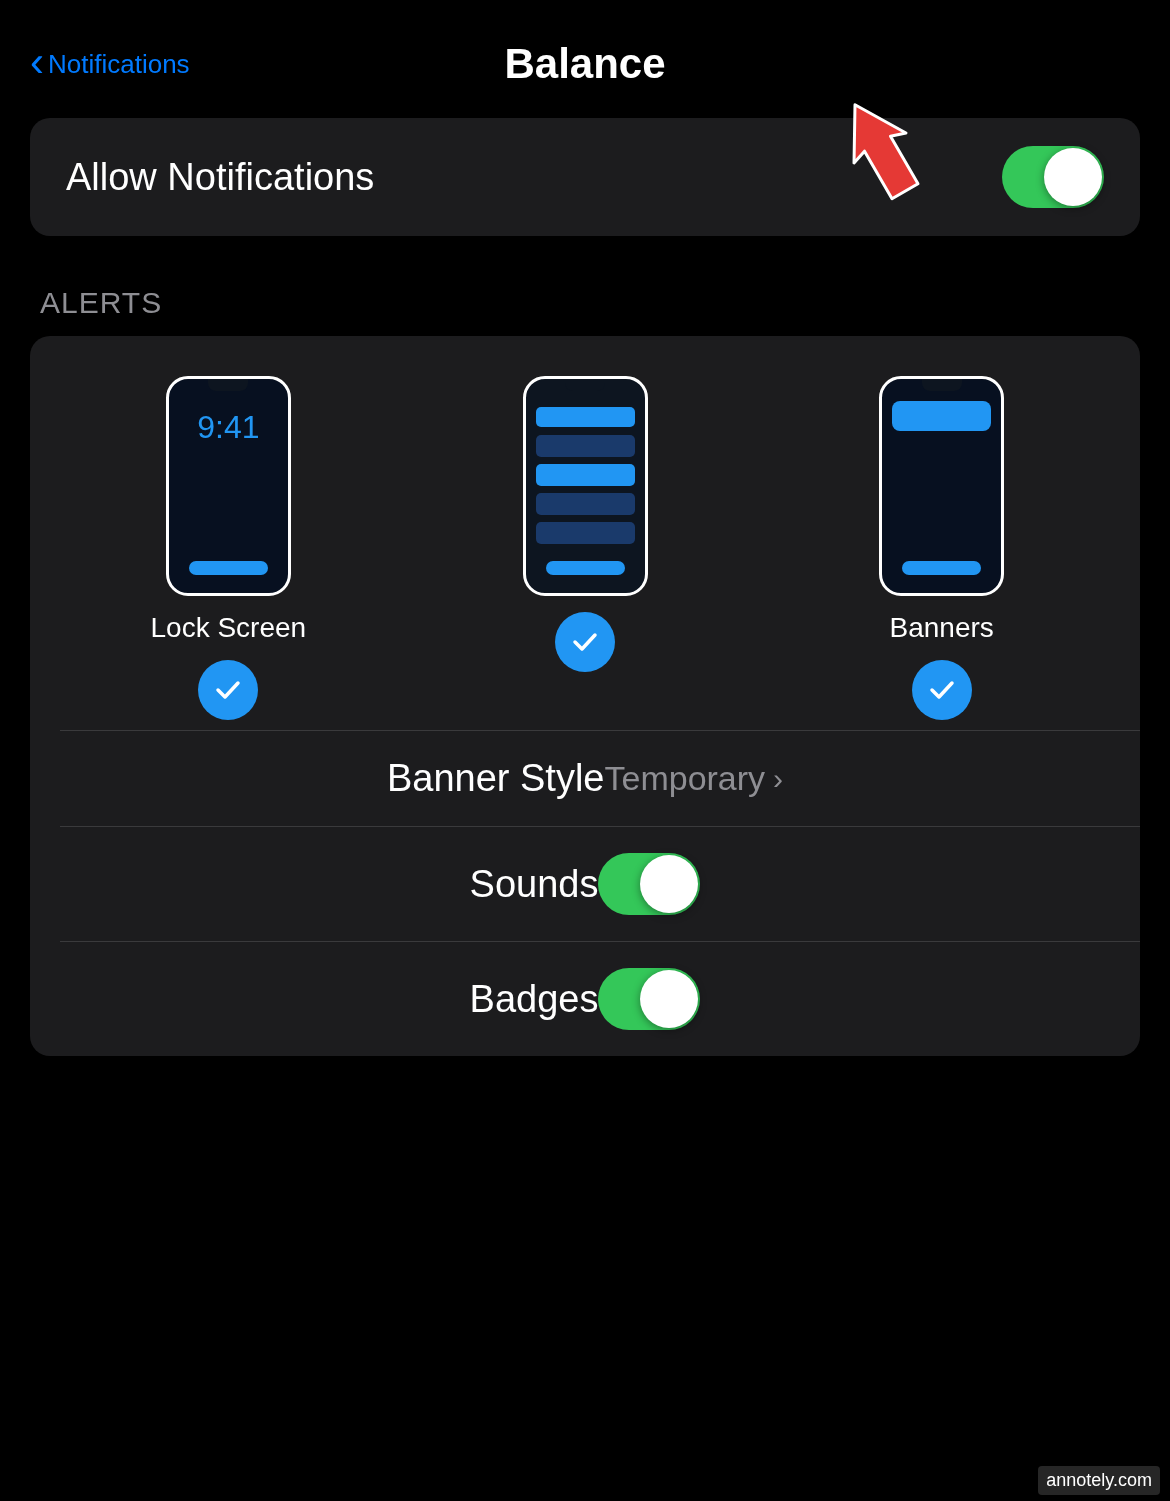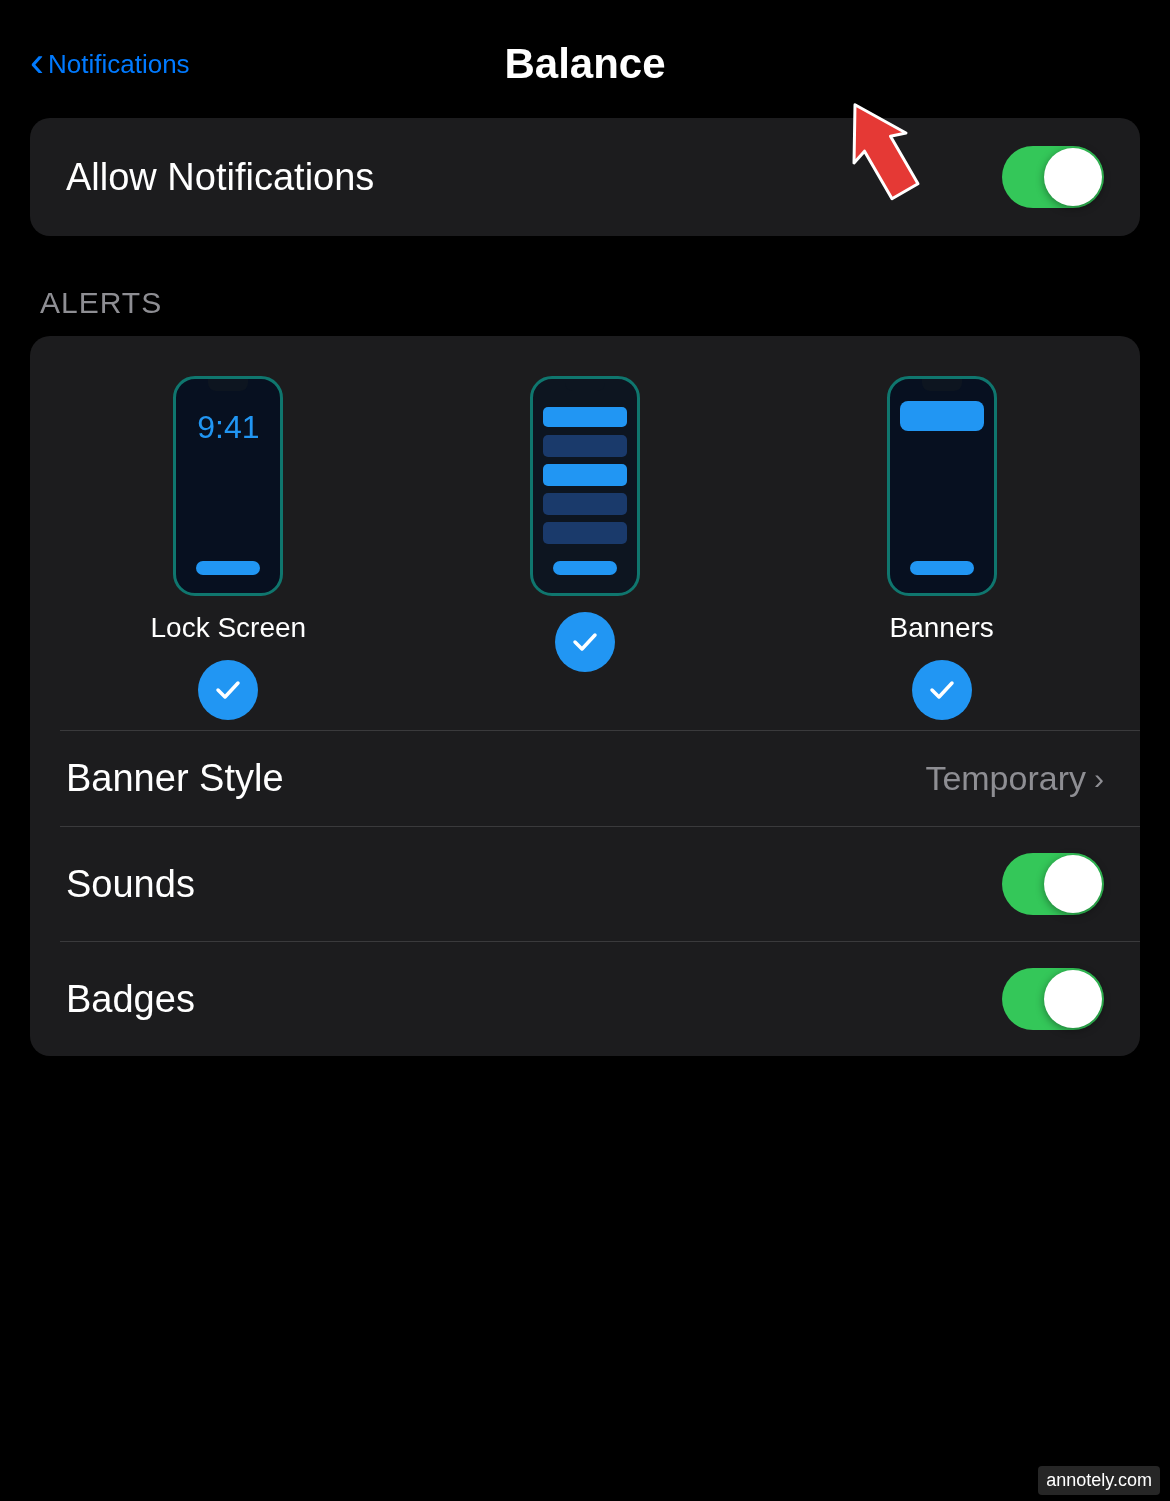--- a/index.html
+++ b/index.html
@@ -145,23 +145,23 @@
       gap: 16px;
       flex: 1;
     }
 
     
     .phone-illustration {
       position: relative;
     }
 
     .phone-frame {
-      width: 110px;
+      width: 125px;
       height: 220px;
-      border: 3px solid #0f766e;
+      border: 3px solid #ffffff;
       border-radius: 22px;
       background: #0d1520;
       position: relative;
       overflow: hidden;
     }
 
     
     .phone-frame::before {
       content: '';
       position: absolute;
@@ -282,21 +282,21 @@
     .divider {
       height: 1px;
       background: #3a3a3c;
       margin: 0 0 0 30px;
     }
 
     
     .setting-row {
       display: flex;
       align-items: center;
-      justify-content: space-between;
+      justify-content: center;
       padding: 26px 36px;
       position: relative;
     }
 
     .setting-label {
       font-size: 38px;
       color: #fff;
     }
 
     .setting-value {

